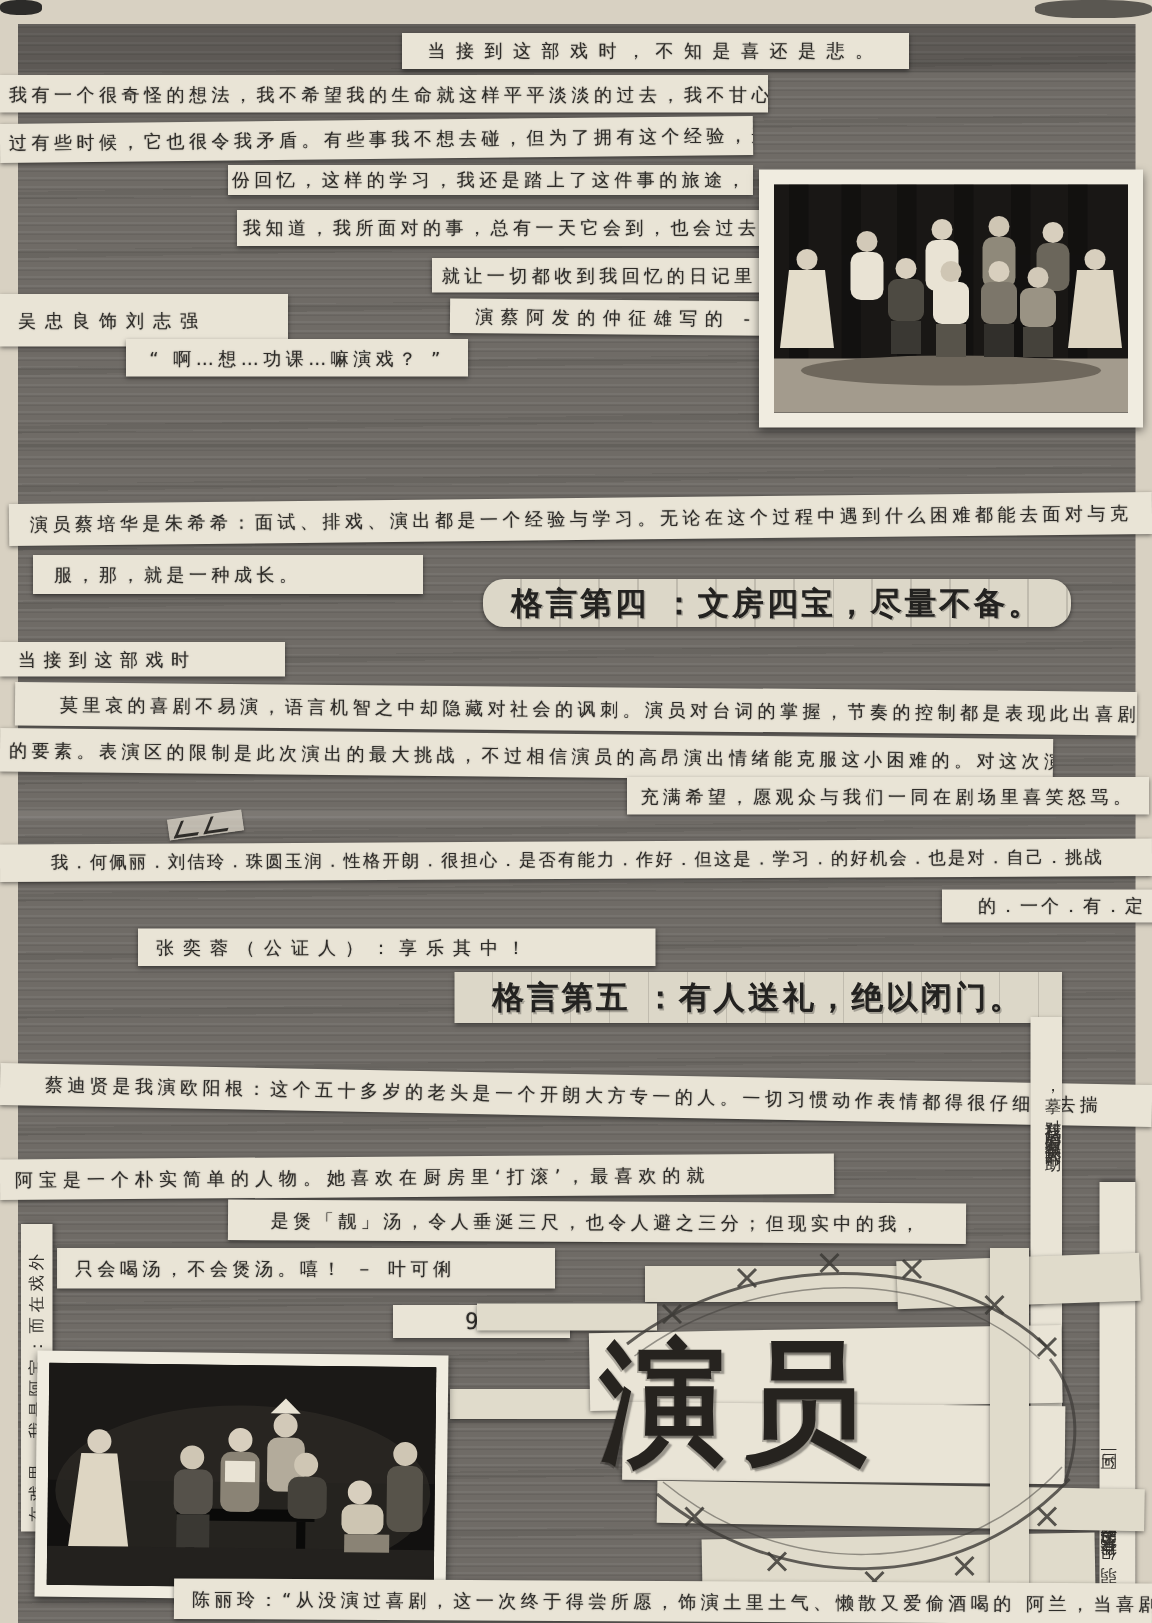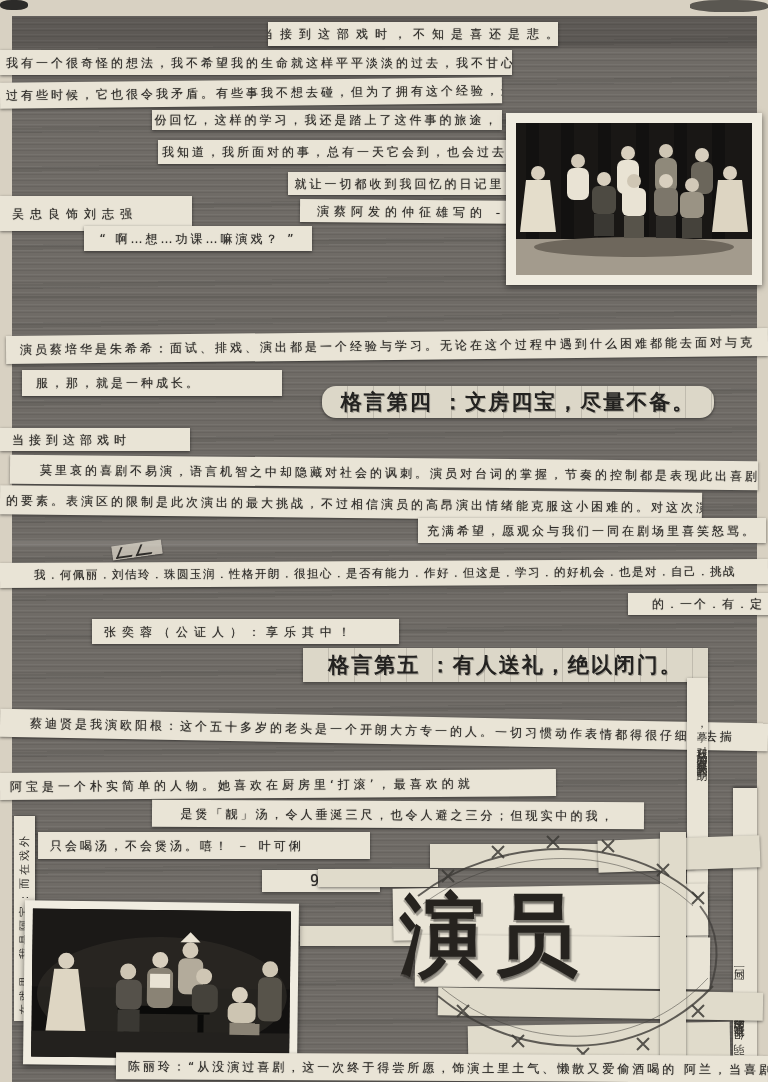--- a/index.html
+++ b/index.html
@@ -71,21 +71,21 @@
 <body>
 
 <div id="print-area"></div>
 
 <div class="smudge" style="left:0;top:0;width:28px;height:10px;background:#2c2b29;"></div>
 <div class="smudge" style="left:690px;top:0;width:78px;height:12px;background:#5a5751;"></div>
 <div class="band" style="left:12px;top:16px;width:745px;height:32px;background:rgba(0,0,0,0.16);"></div>
 <div class="band" style="left:12px;top:540px;width:745px;height:7px;background:rgba(255,255,255,0.09);"></div>
 <div class="band" style="left:12px;top:296px;width:745px;height:3px;background:rgba(0,0,0,0.10);"></div>
 
-<div class="strip ctr" style="left:268px;top:22px;width:290px;height:24px;letter-spacing:7px;font-family:Liberation Serif, serif;">
+<div class="strip ctr" style="left:268px;top:22px;width:338px;height:24px;letter-spacing:7px;font-family:Liberation Serif, serif;">
     <span>当接到这部戏时，不知是喜还是悲。</span>
   </div>
 <div class="strip" style="left:0;top:50px;width:512px;height:25px;">
     <span>我有一个很奇怪的想法，我不希望我的生命就这样平平淡淡的过去，我不甘心。</span>
   </div>
 <div class="strip" style="left:0;top:80px;width:502px;height:26px;transform:rotate(-0.6deg);">
     <span>过有些时候，它也很令我矛盾。有些事我不想去碰，但为了拥有这个经验，这</span>
   </div>
 <div class="strip ctr" style="left:152px;top:110px;width:350px;height:20px;">
     <span>份回忆，这样的学习，我还是踏上了这件事的旅途，</span>
@@ -196,21 +196,21 @@
   <div style="position:absolute;left:6px;top:2px;width:14px;height:9px;border-left:2px solid #2e2c29;border-bottom:2px solid #2e2c29;transform:skewX(-30deg);"></div>
   <div style="position:absolute;left:26px;top:2px;width:14px;height:9px;border-left:2px solid #2e2c29;border-bottom:2px solid #2e2c29;transform:skewX(-30deg);"></div>
 </div>
 
 <div class="strip" style="left:0;top:561px;width:768px;height:25px;font-size:11.5px;letter-spacing:1.5px;transform:rotate(-0.3deg);padding-left:34px;">
     <span>我．何佩丽．刘佶玲．珠圆玉润．性格开朗．很担心．是否有能力．作好．但这是．学习．的好机会．也是对．自己．挑战</span>
   </div>
 <div class="strip rt" style="left:628px;top:593px;width:160px;height:22px;letter-spacing:2px;padding-right:10px;">
     <span>的．一个．有．定！</span>
   </div>
-<div class="strip" style="left:92px;top:619px;width:307px;height:25px;letter-spacing:6px;padding-left:12px;">
+<div class="strip" style="left:92px;top:619px;width:345px;height:25px;letter-spacing:6px;padding-left:12px;">
     <span>张奕蓉（公证人）：享乐其中！</span>
   </div>
 
 <div class="strip maxim ctr" style="left:303px;top:648px;width:405px;height:34px;">
     <span>格言第五 ：有人送礼，绝以闭门。</span>
   </div>
 
 <div class="strip" style="left:0;top:716px;width:768px;height:28px;transform:rotate(1.1deg);padding-left:30px;">
     <span>蔡迪贤是我演欧阳根：这个五十多岁的老头是一个开朗大方专一的人。一切习惯动作表情都得很仔细地去揣</span>
   </div>

